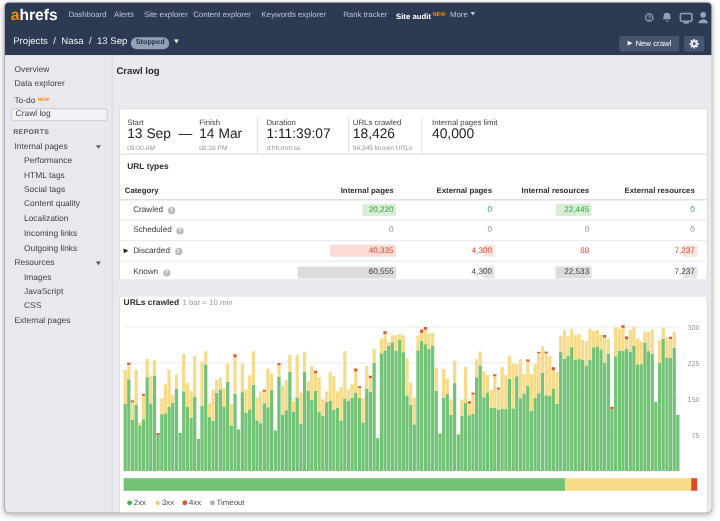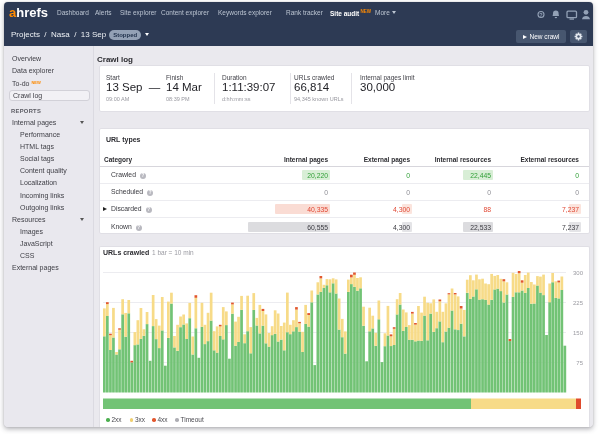--- a/index.html
+++ b/index.html
@@ -23,21 +23,21 @@
 .btn-gear { position:absolute; left:566px; top:28px; width:17px; height:13px; background:#47566f; border-radius:2px; color:#e8ebf0; font-size:10px; text-align:center; line-height:12.5px; }
 #sidebar { position:absolute; left:0; top:44px; bottom:0; width:90px; background:#e9e8ee; border-right:1px solid #dbdae1; font-size:7px; color:#3d3d44; }
 #sidebar .it { height:12.1px; line-height:12.1px; padding-left:8px; white-space:nowrap; }
 #sidebar .sub { padding-left:16px; }
 #sidebar .sel { background:#f2f1f5; border:1px solid #d2d1d8; border-radius:3px; margin:0.7px 3px 0.7px 5px; padding-left:3px; height:10.7px; line-height:10.7px; }
 #sidebar .hdr { font-size:5.8px; font-weight:bold; color:#5a5a62; letter-spacing:.3px; height:12.1px; line-height:12.1px; padding-left:7px; margin-top:4px; }
 .scaret { float:right; margin:4.5px 9px 0 0; width:0; height:0; border-left:2.5px solid transparent; border-right:2.5px solid transparent; border-top:3px solid #555; }
 #content { position:absolute; left:91px; top:44px; right:0; bottom:0; background:#eae9ee; }
 .title { position:absolute; left:2px; top:9px; font-size:8px; font-weight:bold; color:#2c2c31; }
 .card { position:absolute; left:4px; right:3px; background:#fff; border:1px solid #e0dfe5; border-radius:2px; }
-#stats { top:19px; height:47px; }
+#stats { top:44px; height:47px; }
 .sg { position:absolute; top:0; height:100%; }
 .sg .lab { position:absolute; top:8px; font-size:6.5px; color:#3f3f46; white-space:nowrap; }
 .sg .val { position:absolute; top:15px; font-size:11.5px; color:#1e1e23; white-space:nowrap; }
 .sg .sub { position:absolute; top:30px; font-size:5.5px; color:#97979e; white-space:nowrap; }
 .vsep { position:absolute; top:7px; bottom:7px; width:1px; background:#e4e3e8; }
 #urltypes { top:82px; height:106px; font-size:6.8px; }
 .tbl-title { position:absolute; left:6px; top:7px; font-size:7px; font-weight:bold; color:#2c2c31; }
 .thead { position:absolute; left:0; right:0; top:23px; height:15px; border-bottom:1px solid #d7d6dc; font-weight:bold; color:#2c2c31; font-size:6.5px; }
 .trow { position:absolute; left:0; right:0; height:17px; border-bottom:1px solid #ececf0; color:#3a3a40; }
 .c0 { position:absolute; left:11px; top:50%; transform:translateY(-50%); white-space:nowrap; }
@@ -129,27 +129,27 @@
         </div>
       <div class="vsep" style="left:114px"></div>
       <div class="sg" style="left:122px">
           <div class="lab">Duration</div>
           <div class="val">1:11:39:07</div>
           <div class="sub">d:hh:mm:ss</div>
         </div>
       <div class="vsep" style="left:190px"></div>
       <div class="sg" style="left:194px">
           <div class="lab">URLs crawled</div>
-          <div class="val">66,814</div>
+          <div class="val">18,426</div>
           <div class="sub">94,345 known URLs</div>
         </div>
       <div class="vsep" style="left:251px"></div>
       <div class="sg" style="left:260px">
           <div class="lab">Internal pages limit</div>
-          <div class="val">30,000</div>
+          <div class="val">40,000</div>
         </div>
     </div>
 
     <div class="card" id="urltypes">
       <div class="tbl-title">URL types</div>
       <div class="thead">
         <div class="c0" style="left:4px">Category</div>
         <div class="num" style="right:261px">Internal pages</div>
         <div class="num" style="right:179px">External pages</div>
         <div class="num" style="right:98px">Internal resources</div>

